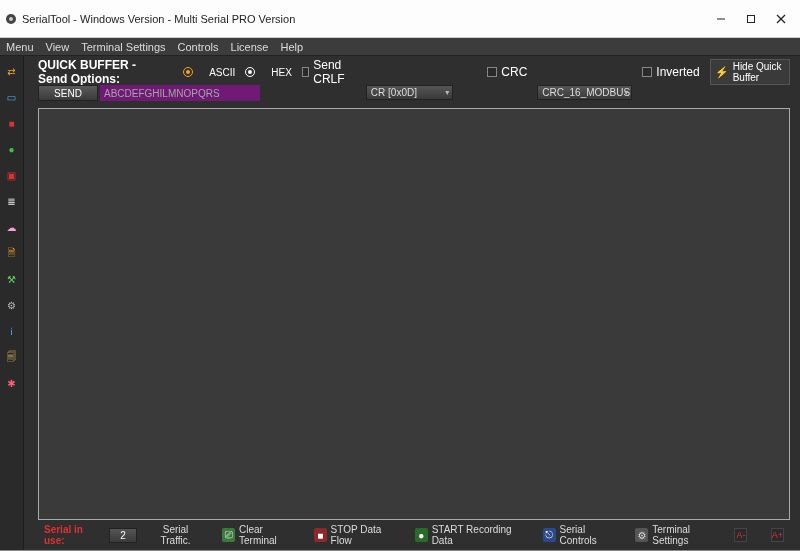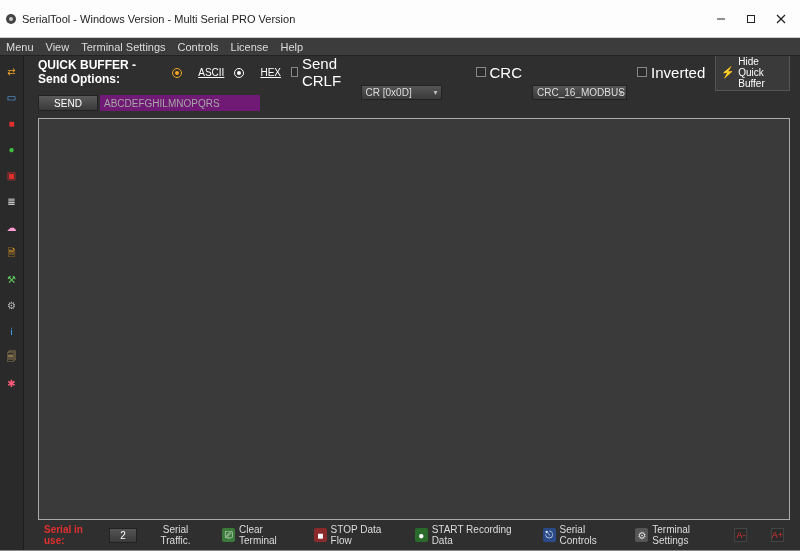--- a/index.html
+++ b/index.html
@@ -87,41 +87,40 @@
     height: 20px;
     color: #fff;
   }
   .heading {
     font-weight: 600;
     color: #fff;
     font-size: 12px;
     margin-right: 6px;
   }
   .radio {
-    display: inline-flex; align-items: flex-end; gap: 16px;
-    font-size: 10px;
-    text-decoration: underline;
+    display: inline-flex; align-items: center; gap: 16px;
+    font-size: 10px;
   }
   .radio .dot {
     width: 10px; height: 10px; border-radius: 50%;
     border: 1px solid #aaa; position: relative;
   }
   .radio.selected .dot { border-color: #f5a623; }
   .radio.selected .dot::after {
     content: ""; position: absolute; inset: 2px;
     background: #f5a623; border-radius: 50%;
   }
   .radio.selected-white .dot { border-color: #fff; }
   .radio.selected-white .dot::after {
     content: ""; position: absolute; inset: 2px;
     background: #fff; border-radius: 50%;
   }
   .chk {
     display: inline-flex; align-items: center; gap: 4px;
-    font-size: 15px;
+    font-size: 12px;
   }
   .chk .box {
     width: 10px; height: 10px;
     border: 1px solid #888;
     background: #2a2a2a;
   }
   .select {
     height: 15px;
     background: linear-gradient(#555,#3a3a3a);
     border: 1px solid #222;
@@ -150,21 +149,21 @@
   .bolt {
     width: 12px; height: 12px;
     display: inline-flex; align-items: center; justify-content: center;
     color: #f5a623; font-size: 11px;
   }
   
   .send-row {
     display: flex;
     align-items: center;
     height: 18px;
-    margin-top: 12px;
+    margin-top: 2px;
   }
   .send-btn {
     width: 60px; height: 16px;
     background: linear-gradient(#5a5a5a,#3a3a3a);
     border: 1px solid #222;
     color: #fff;
     font-size: 10px;
     display: flex; align-items: center; justify-content: center;
     cursor: pointer;
   }

